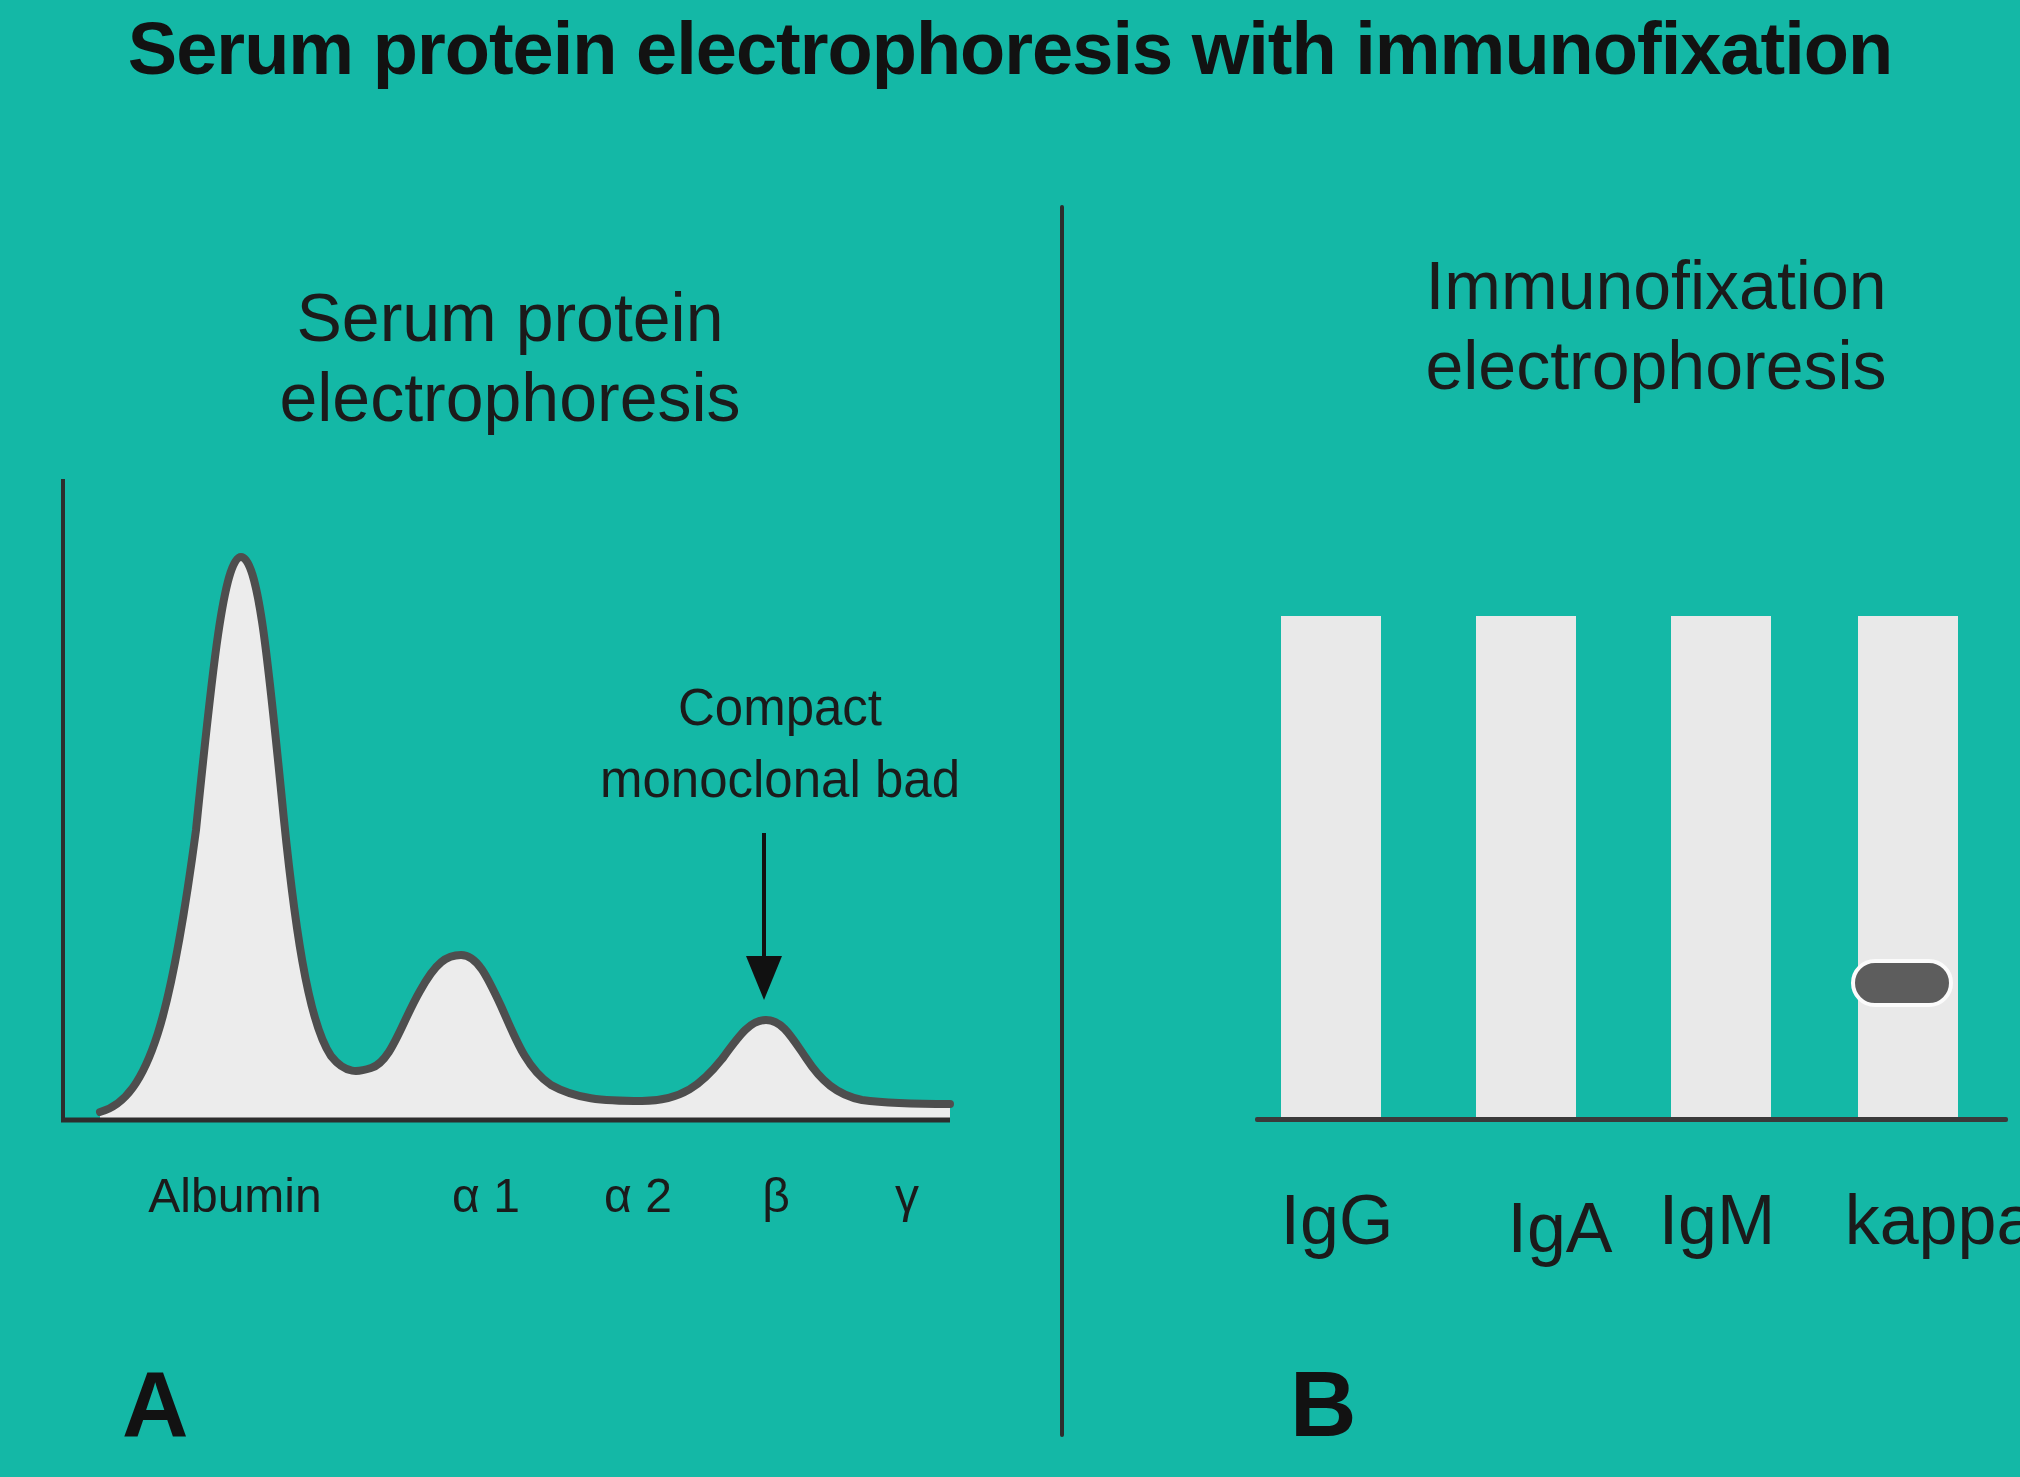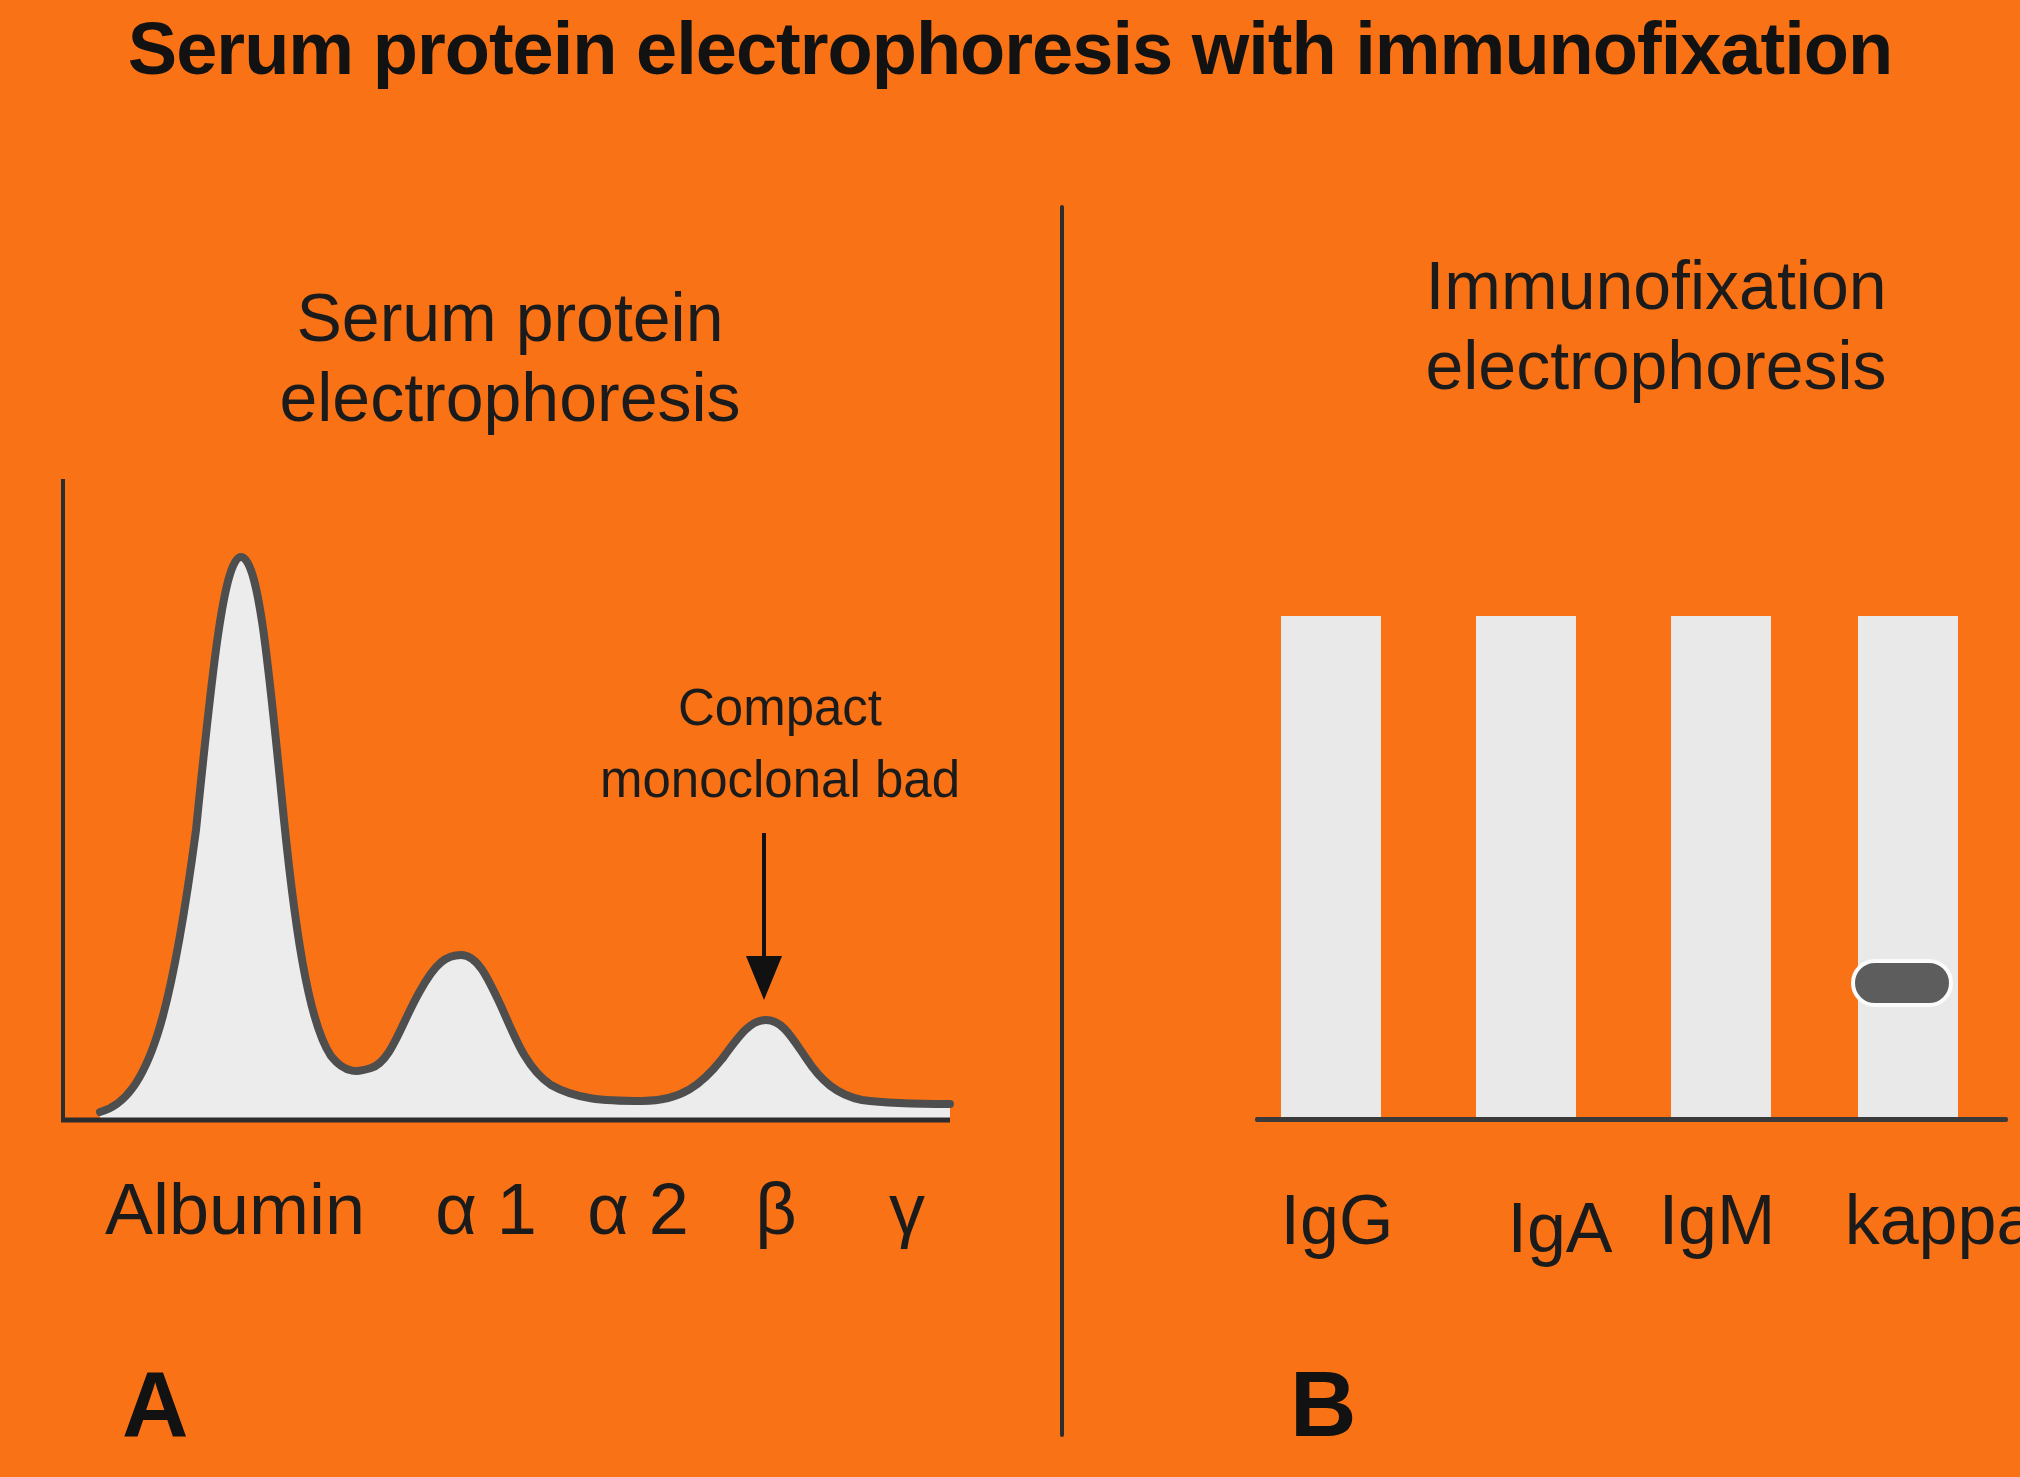--- a/index.html
+++ b/index.html
@@ -1,19 +1,19 @@
 <!DOCTYPE html>
 <html><head>
 <meta charset="utf-8">
 <style>
   html,body{margin:0;padding:0;background:#ffffff;}
   .figure{
     position:relative;
     width:2020px;height:1477px;
-    background:#f97316;
+    background:#14b8a6;
     font-family:"Liberation Sans", sans-serif;
     color:#161616;
     overflow:hidden;
   }
   .abs{position:absolute;}
   .main-title{
     left:0;top:6px;width:2020px;
     text-align:center;
     font-size:74px;font-weight:700;
     letter-spacing:-1px;
@@ -33,21 +33,21 @@
     left:780px;top:672px;
     transform:translateX(-50%);
     text-align:center;
     font-size:51px;line-height:72px;
     color:#1b1b1b;
     white-space:nowrap;
   }
   .axis-label{
     top:1168px;
     transform:translateX(-50%);
-    font-size:72px;color:#1b1b1b;
+    font-size:48px;color:#1b1b1b;
     white-space:nowrap;
   }
   .lane-label{
     top:1180px;
     transform:translateX(-50%);
     font-size:70px;color:#1b1b1b;
     white-space:nowrap;
   }
   .panel-letter{
     top:1352px;

